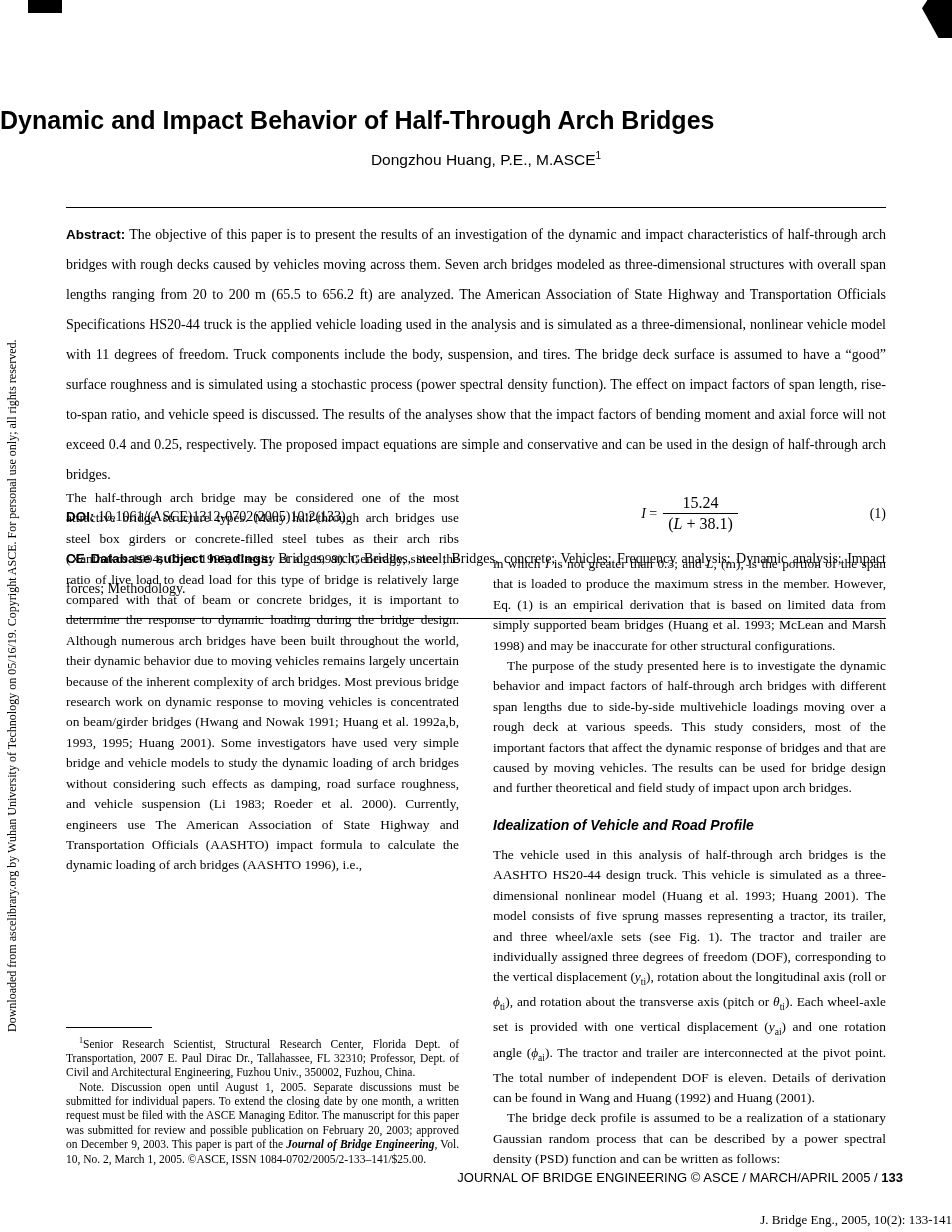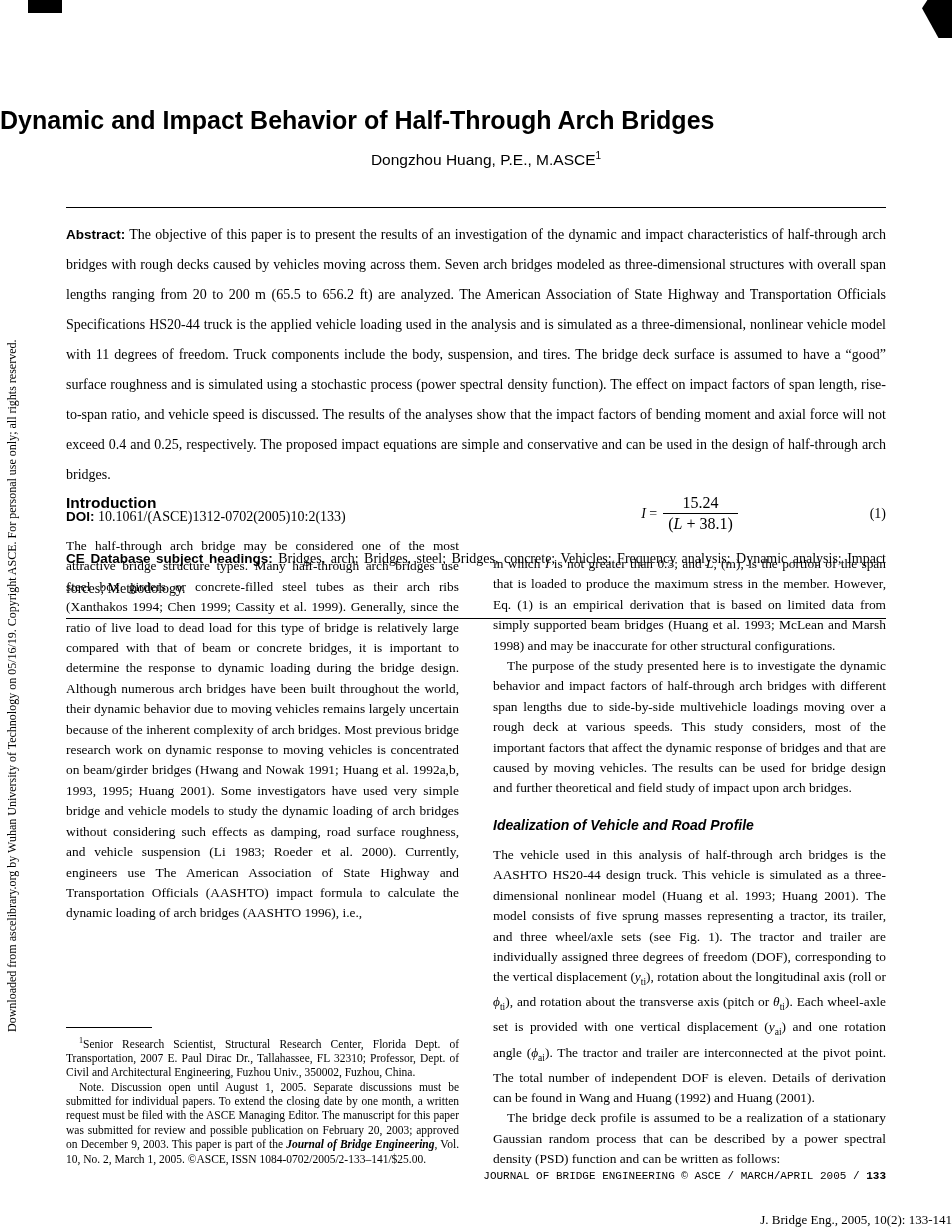--- a/index.html
+++ b/index.html
@@ -125,23 +125,23 @@
     margin: 0;
     font-size: 11.5px;
     line-height: 14.4px;
     text-align: justify;
     text-indent: 13px;
   }
   .footnote sup { font-size: 8px; }
 
   .footer-journal {
     position: absolute;
-    right: 66px; top: 1170px;
-    font-family: Liberation Mono, monospace;
-    font-size: 11px;
+    right: 49px; top: 1170px;
+    font-family: Liberation Sans, sans-serif;
+    font-size: 13px;
   }
   .citation {
     position: absolute;
     left: 0; right: 0; top: 1212px;
     text-align: right;
     font-family: "Liberation Serif", serif;
     font-size: 13px;
   }
 </style>
 </head>
@@ -159,21 +159,20 @@
 
   <div class="front">
     <p class="abstract-par"><span class="label">Abstract:</span> <span>The objective of this paper is to present the results of an investigation of the dynamic and impact characteristics of half-through arch bridges with rough decks caused by vehicles moving across them. Seven arch bridges modeled as three-dimensional structures with overall span lengths ranging from 20 to 200 m (65.5 to 656.2 ft) are analyzed. The American Association of State Highway and Transportation Officials Specifications HS20-44 truck is the applied vehicle loading used in the analysis and is simulated as a three-dimensional, nonlinear vehicle model with 11 degrees of freedom. Truck components include the body, suspension, and tires. The bridge deck surface is assumed to have a “good” surface roughness and is simulated using a stochastic process (power spectral density function). The effect on impact factors of span length, rise-to-span ratio, and vehicle speed is discussed. The results of the analyses show that the impact factors of bending moment and axial force will not exceed 0.4 and 0.25, respectively. The proposed impact equations are simple and conservative and can be used in the design of half-through arch bridges.</span></p>
     <p class="doi-line"><span class="label">DOI:</span> <span>10.1061/(ASCE)1312-0702(2005)10:2(133)</span></p>
     <p class="ce-line"><span class="label">CE Database subject headings:</span> <span>Bridges, arch; Bridges, steel; Bridges, concrete; Vehicles; Frequency analysis; Dynamic analysis; Impact forces; Methodology.</span></p>
   </div>
 
   <div class="columns">
 
     <div class="col">
-      <h2 class="section-heading">Introduction</h2>
       <p class="body-par">The half-through arch bridge may be considered one of the most attractive bridge structure types. Many half-through arch bridges use steel box girders or concrete-filled steel tubes as their arch ribs (Xanthakos 1994; Chen 1999; Cassity et al. 1999). Generally, since the ratio of live load to dead load for this type of bridge is relatively large compared with that of beam or concrete bridges, it is important to determine the response to dynamic loading during the bridge design. Although numerous arch bridges have been built throughout the world, their dynamic behavior due to moving vehicles remains largely uncertain because of the inherent complexity of arch bridges. Most previous bridge research work on dynamic response to moving vehicles is concentrated on beam/girder bridges (Hwang and Nowak 1991; Huang et al. 1992a,b, 1993, 1995; Huang 2001). Some investigators have used very simple bridge and vehicle models to study the dynamic loading of arch bridges without considering such effects as damping, road surface roughness, and vehicle suspension (Li 1983; Roeder et al. 2000). Currently, engineers use The American Association of State Highway and Transportation Officials (AASHTO) impact formula to calculate the dynamic loading of arch bridges (AASHTO 1996), i.e.,</p>
 
       <div class="footnote-block">
         <div class="footnote-rule"></div>
         <p class="footnote"><sup>1</sup>Senior Research Scientist, Structural Research Center, Florida Dept. of Transportation, 2007 E. Paul Dirac Dr., Tallahassee, FL 32310; Professor, Dept. of Civil and Architectural Engineering, Fuzhou Univ., 350002, Fuzhou, China.</p>
         <p class="footnote">Note. Discussion open until August 1, 2005. Separate discussions must be submitted for individual papers. To extend the closing date by one month, a written request must be filed with the ASCE Managing Editor. The manuscript for this paper was submitted for review and possible publication on February 20, 2003; approved on December 9, 2003. This paper is part of the <b><i>Journal of Bridge Engineering</i></b>, Vol. 10, No. 2, March 1, 2005. ©ASCE, ISSN 1084-0702/2005/2-133–141/$25.00.</p>
       </div>
     </div>
 
     <div class="col">

